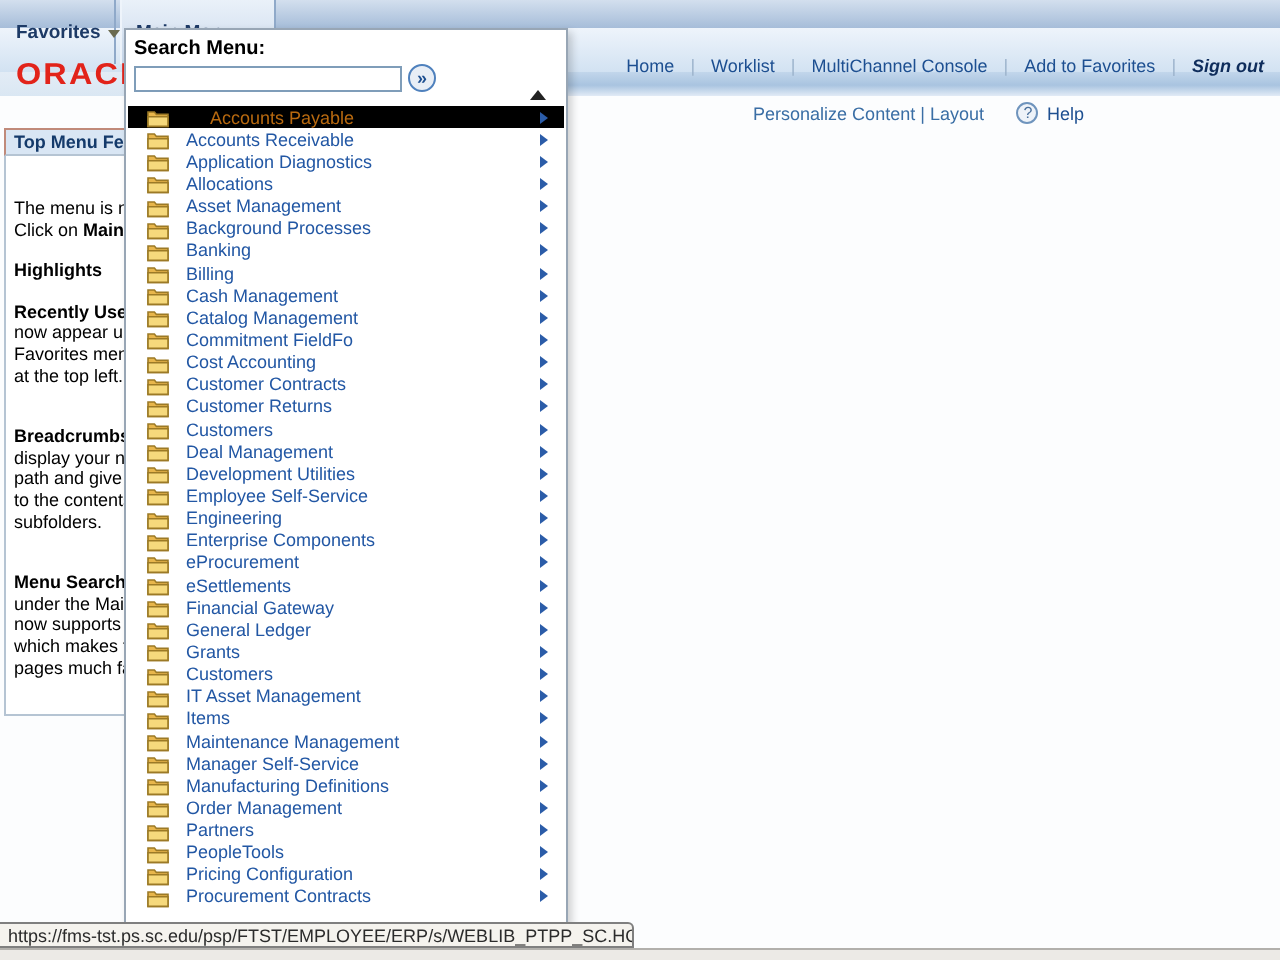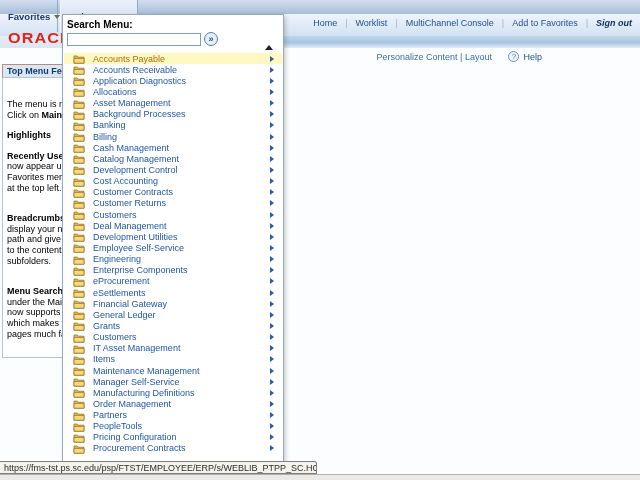--- a/index.html
+++ b/index.html
@@ -19,21 +19,21 @@
 
   
   .headerband { position:absolute; left:0; top:14px; width:640px; height:22px;
     background:linear-gradient(#eef4fb,#d2e2f2); }
   .bluestrip { position:absolute; left:62px; top:36px; width:578px; height:12px;
     background:linear-gradient(#c2d6eb,#a9c4e0 55%,#e2ebf6); }
   .leftlight { position:absolute; left:0; top:36px; width:62px; height:12px;
     background:linear-gradient(#e3ecf6,#dae7f3); }
   .oracle-logo { position:absolute; left:8px; top:29px; z-index:6;
     font-size:15px; font-weight:bold; color:#e2231a; letter-spacing:1px; transform:scaleX(1.08); transform-origin:left; }
-  .hd-links { position:absolute; top:18px; right:8px; display:flex; align-items:flex-start; font-size:9px; }
+  .hd-links { position:absolute; top:28px; right:8px; display:flex; align-items:flex-start; font-size:9px; }
   .hd-link { color:#1d4f91; cursor:pointer; white-space:nowrap; }
   .hd-link:not(:first-child)::before { content:"|"; color:#9db4cd; margin:0 8px; font-weight:normal; }
   .hd-link.bold { font-weight:bold; color:#0f2d5c;font-style:italic; }
 
   
   .content { position:absolute; left:0; top:48px; width:545px; height:426px; background:#fcfdfe; }
   .personalize { position:absolute; top:4px; right:53px; font-size:9px; color:#3a6ea5; white-space:nowrap; }
   .personalize .plink { cursor:pointer; }
   .helpbox { position:absolute; top:3px; right:3px; display:flex; align-items:center; font-size:9px; color:#1d4f91; }
   .help-q { width:11px; height:11px; border:1px solid #6f94bd; border-radius:50%; background:#eef3f9;
@@ -57,21 +57,21 @@
   .search-label { margin:4px 0 2px 4px; font-size:10px; font-weight:bold; color:#000; }
   .search-row { display:flex; align-items:center; margin-left:4px; }
   .search-input { width:134px; height:13px; border:1px solid #7f9db9; font-size:9px; padding:0 2px;
     font-family:"Liberation Sans",sans-serif; }
   .search-btn { width:14px; height:14px; margin-left:3px; border:1px solid #4f81bd; border-radius:50%;
     background:#e8eef6; color:#1d4f91; font-size:9px; font-weight:bold; line-height:12px; text-align:center; cursor:pointer; }
   .scroll-up { position:absolute; top:30px; right:10px; width:0; height:0; cursor:pointer;
     border-left:4px solid transparent; border-right:4px solid transparent; border-bottom:5px solid #222; }
   .menu-list { position:absolute; top:38px; left:1px; right:1px; bottom:1px; overflow:hidden; }
   .menu-item { height:11.15px; display:flex; align-items:center; padding:0 8px 0 9px; cursor:pointer; }
-  .menu-item.hover { background:#fef9c3; }
+  .menu-item.hover { background:#000000;gap:12px; }
   .menu-item .folder { flex:0 0 12px; height:10px; margin-top:1px; }
   .menu-item .lbl { margin-left:8px; font-size:9px; color:#2257a4; white-space:nowrap; overflow:hidden; flex:1; }
   .menu-item.hover .lbl { color:#b8690f; }
   .sub-arrow { width:0; height:0; border-top:3px solid transparent; border-bottom:3px solid transparent;
     border-left:4px solid #2b5ca8; }
 
   
   .status-tip { position:absolute; left:0; top:461px; width:317px; height:13px; z-index:20;
     background:#f5f3ee; border:1px solid #7f7f7f; border-left:none; border-radius:0 3px 0 0;
     font-size:9px; color:#2b2b2b; line-height:12px; padding-left:4px; white-space:nowrap; overflow:hidden; }
@@ -273,21 +273,21 @@
     </svg>
     <span class="lbl">Catalog Management</span>
     <span class="sub-arrow"></span>
   </div>
 
   <div class="menu-item">
     <svg class="folder" viewBox="0 0 12 10" width="12" height="10">
       <path d="M1 2 h3.2 l1 1.2 H11 v6 H1 z" fill="#e8b64c" stroke="#9c7a26" stroke-width="0.8"></path>
       <path d="M1 4.4 h10 v4.8 H1 z" fill="#f6d97c" stroke="#9c7a26" stroke-width="0.8"></path>
     </svg>
-    <span class="lbl">Development Control</span>
+    <span class="lbl">Commitment FieldFo</span>
     <span class="sub-arrow"></span>
   </div>
 
   <div class="menu-item">
     <svg class="folder" viewBox="0 0 12 10" width="12" height="10">
       <path d="M1 2 h3.2 l1 1.2 H11 v6 H1 z" fill="#e8b64c" stroke="#9c7a26" stroke-width="0.8"></path>
       <path d="M1 4.4 h10 v4.8 H1 z" fill="#f6d97c" stroke="#9c7a26" stroke-width="0.8"></path>
     </svg>
     <span class="lbl">Cost Accounting</span>
     <span class="sub-arrow"></span>

